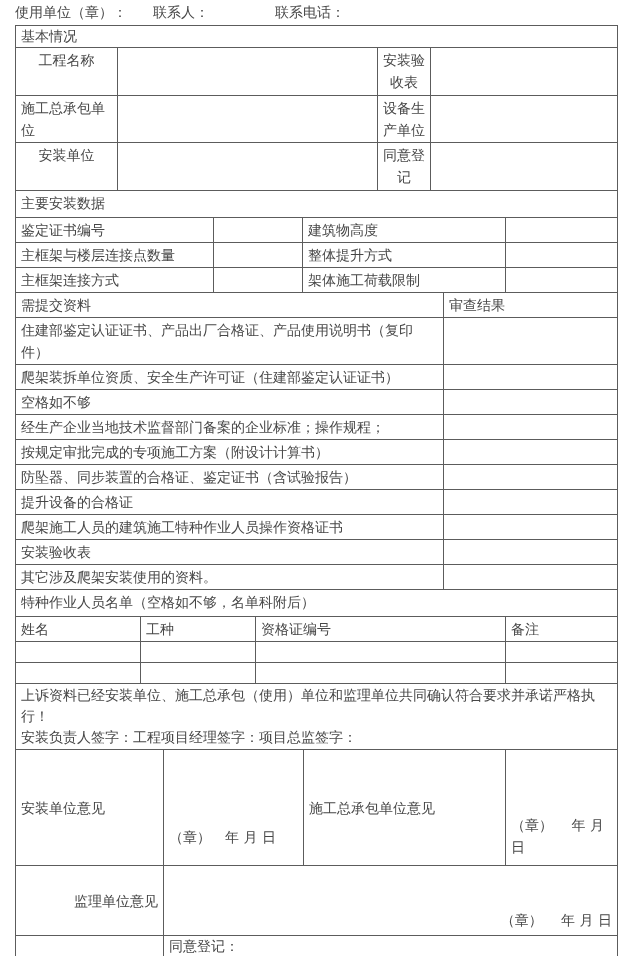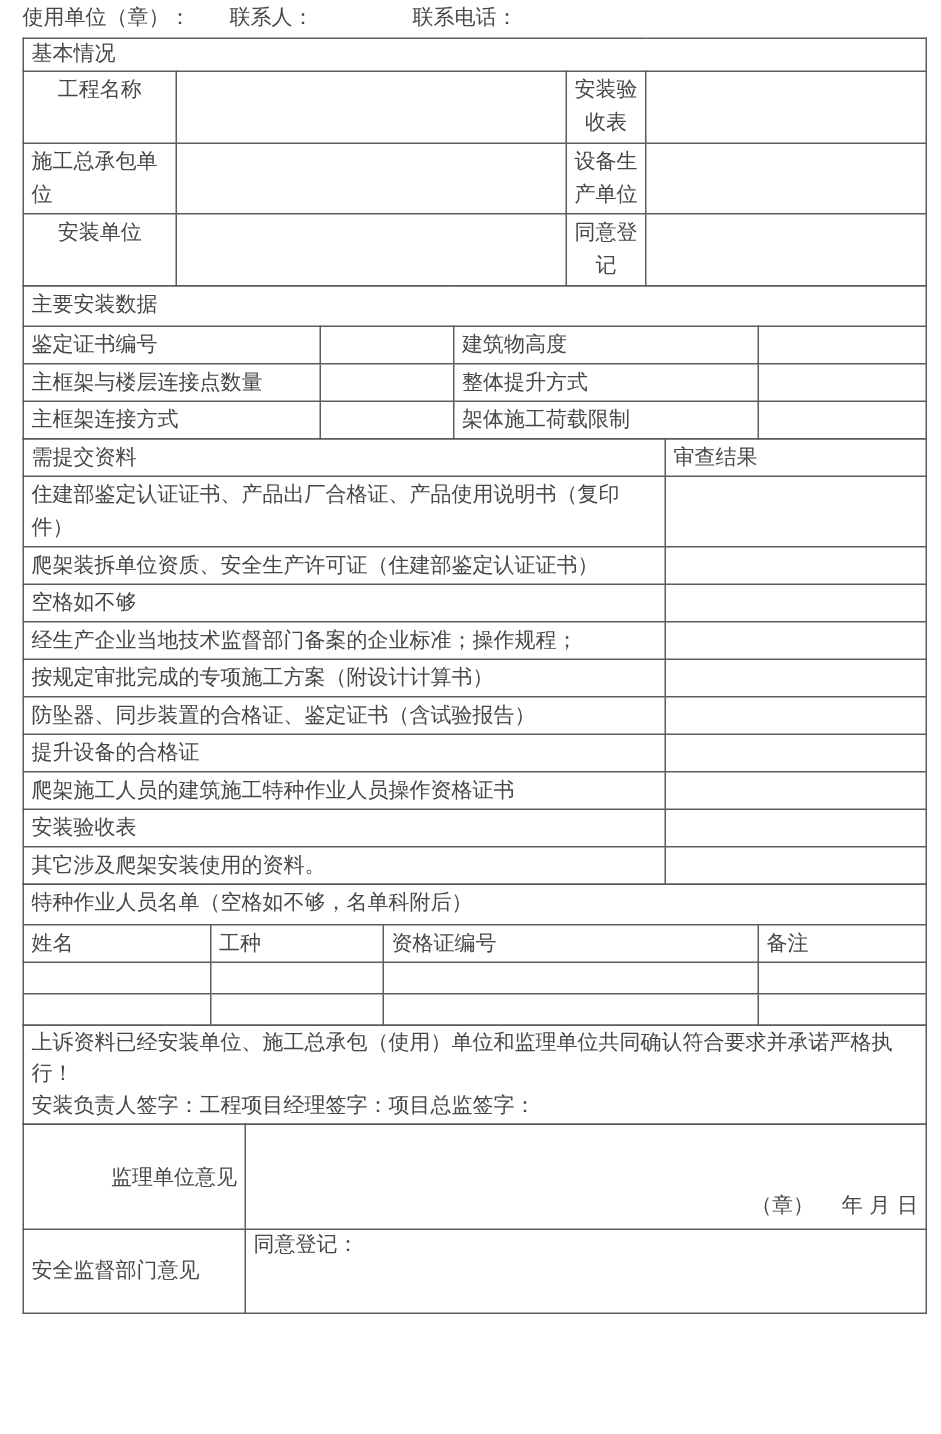--- a/index.html
+++ b/index.html
@@ -218,20 +218,26 @@
     </table>
 
   <table>
     <colgroup>
         <col style="width:148px">
         <col style="width:140px">
         <col style="width:202px">
         <col style="width:112px">
       </colgroup>
     <tbody>
+        <tr class="sigrow1">
+      <td class="vmid">安装单位意见</td>
+      <td class="stamp-mid">（章）　年 月 日</td>
+      <td class="vmid">施工总承包单位意见</td>
+      <td class="stamp-wrap">（章）　 年 月 日</td>
+    </tr>
     <tr class="sigrow2">
       <td class="vmid">监理单位意见</td>
       <td colspan="3" class="stamp-line">（章）　 年 月 日</td>
     </tr>
     <tr class="sigrow3">
       <td class="vmid">安全监督部门意见</td>
       <td colspan="3">
         <div>同意登记：</div>
 
       </td>

